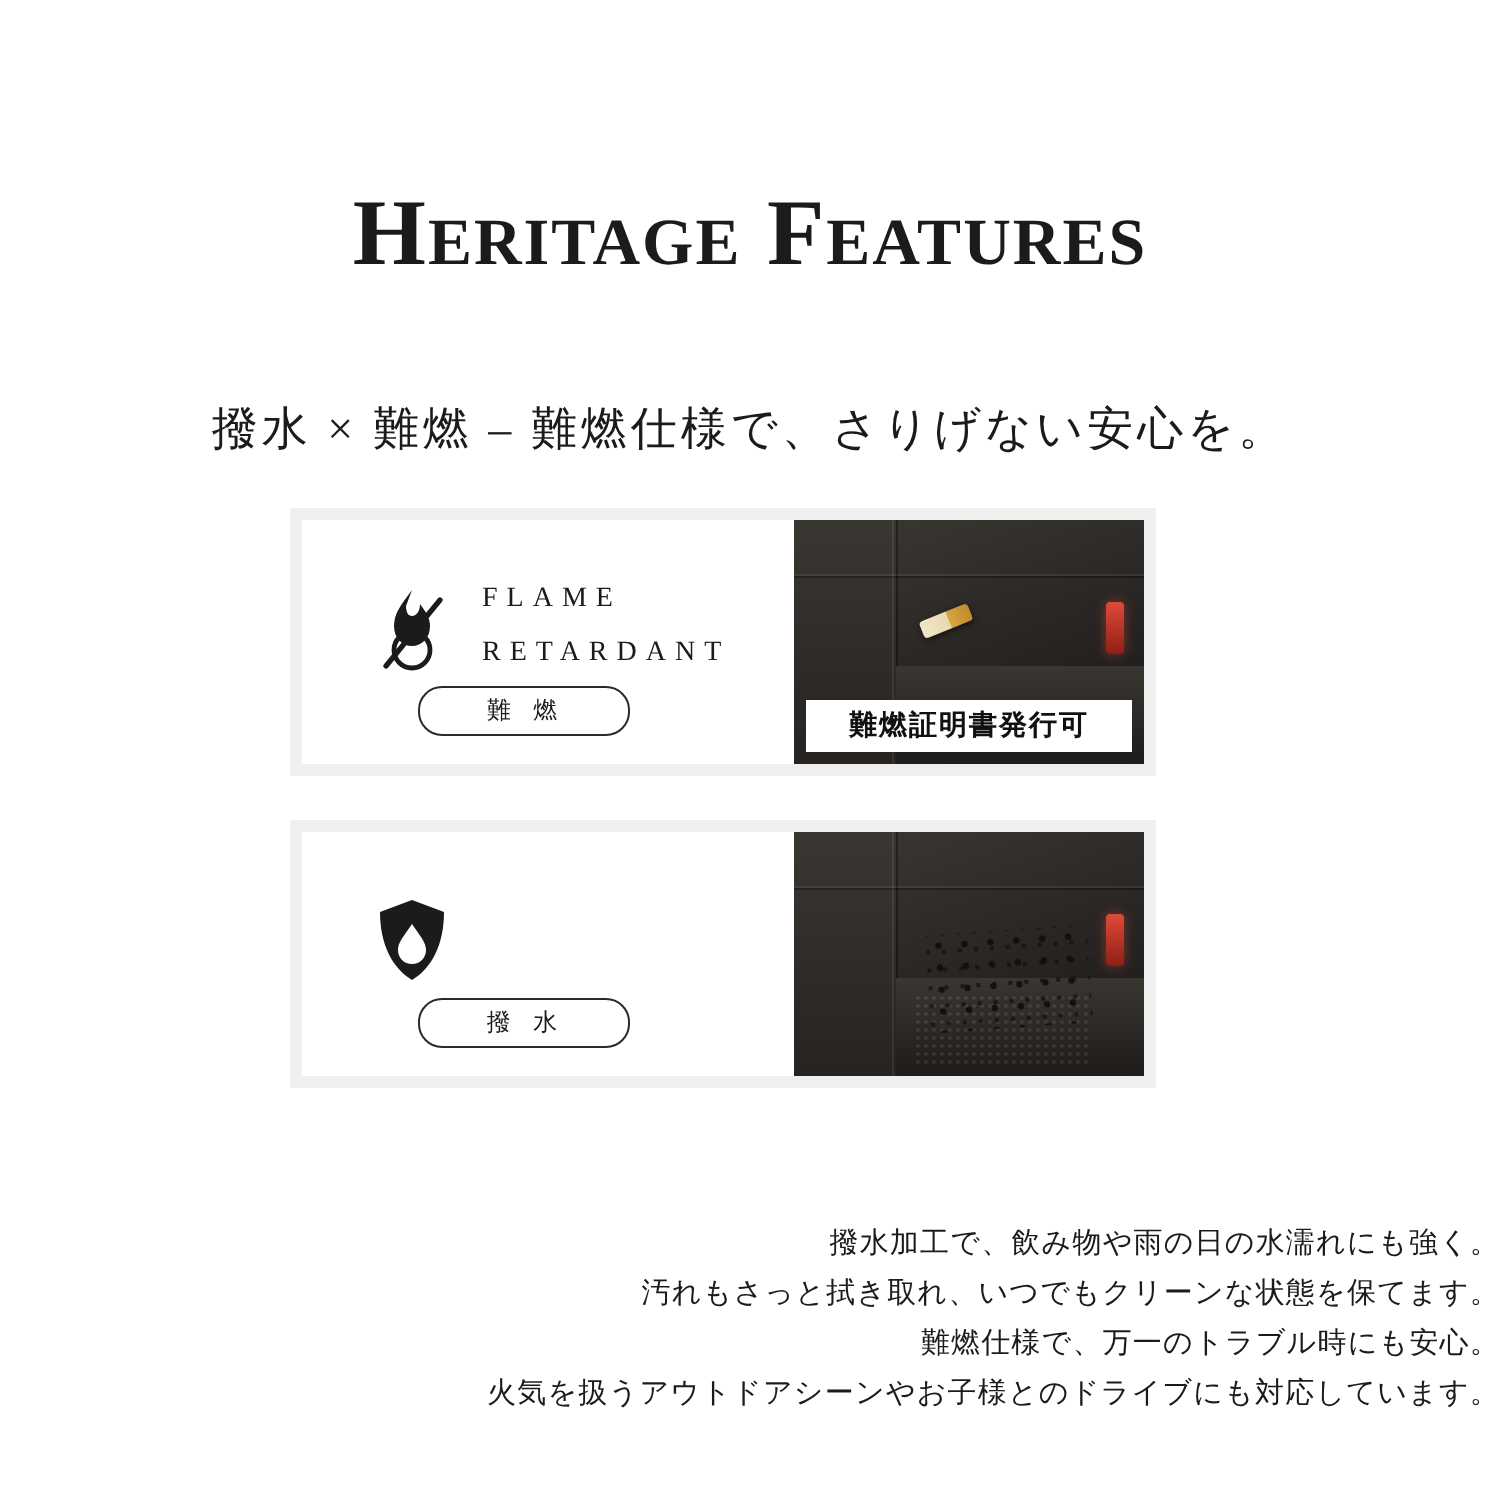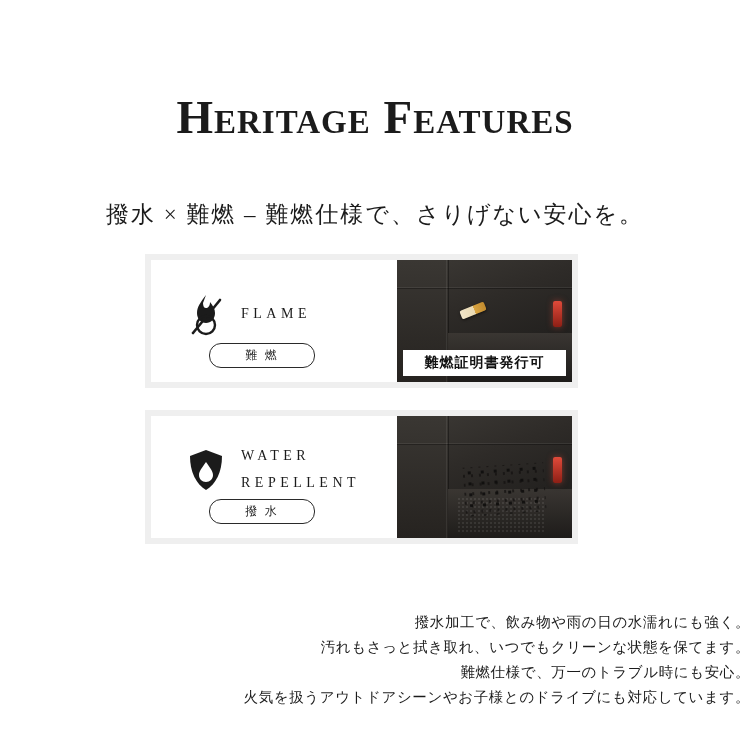--- a/index.html
+++ b/index.html
@@ -105,21 +105,21 @@
     height: 23px;
     border: 1px solid #2a2a2a;
     border-radius: 12px;
     display: flex;
     align-items: center;
     justify-content: center;
     font-size: 12px;
     letter-spacing: 2px;
     color: #1b1b1b;
     background: #fff;
-    font-family: Liberation Sans, sans-serif;
+    font-family: Liberation Mono, monospace;
   }
 
   
   .card-photo {
     position: relative;
     flex: 1 1 auto;
     overflow: hidden;
     background: #2b2926;
   }
   .photo-bg {
@@ -238,20 +238,21 @@
         <div class="card-icon">
           <svg width="40" height="44" viewBox="0 0 40 44" aria-hidden="true">
             <path d="M20 3 C14 11 11 15 11 21 c0 6 4 10 9 10 s9-4 9-10 c0-4-2-7-5-11 c0 4-2 6-4 6 c-2 0-3-2-3-5 z" fill="#1b1b1b"></path>
             <circle cx="20" cy="33" r="9" fill="none" stroke="#1b1b1b" stroke-width="2.4"></circle>
             <line x1="7" y1="41" x2="34" y2="8" stroke="#1b1b1b" stroke-width="2.6" stroke-linecap="round"></line>
             <line x1="7" y1="41" x2="34" y2="8" stroke="#ffffff" stroke-width="0.8" stroke-linecap="round" opacity="0"></line>
           </svg>
         </div>
         <div class="card-text">
           <span class="line1">FLAME</span>
+          <span class="line2">RETARDANT</span>
         </div>
         <div class="pill">難 燃</div>
       </div>
       <div class="card-photo">
         <div class="photo-bg"></div>
         <div class="panel-dark"></div>
         <div class="seam seam-h1"></div>
         <div class="seam seam-h2"></div>
         <div class="seam seam-v1"></div>
         <div class="seam seam-v2"></div>
@@ -263,24 +264,20 @@
     </div>
 
     <div class="card">
       <div class="card-left">
         <div class="card-icon">
           <svg width="36" height="44" viewBox="0 0 36 44" aria-hidden="true">
             <path d="M18 2 L34 8 C34 24 28 36 18 42 C8 36 2 24 2 8 Z" fill="#1b1b1b"></path>
             <path d="M18 14 C14 20 11 23 11 27 c0 4 3 7 7 7 s7-3 7-7 c0-4-3-7-7-13 z" fill="#ffffff"></path>
           </svg>
         </div>
-        <div class="card-text">
-          <span class="line1">WATER</span>
-          <span class="line2">REPELLENT</span>
-        </div>
         <div class="pill">撥 水</div>
       </div>
       <div class="card-photo">
         <div class="photo-bg"></div>
         <div class="panel-dark"></div>
         <div class="seam seam-h1"></div>
         <div class="seam seam-h2"></div>
         <div class="seam seam-v1"></div>
         <div class="seam seam-v2"></div>
         <div class="panel-lower"></div>

